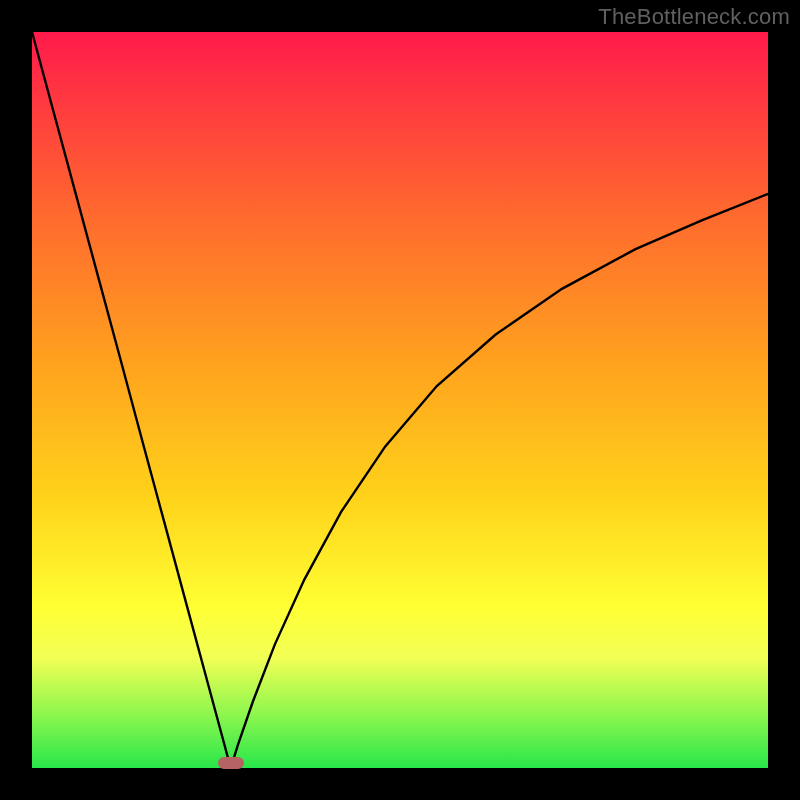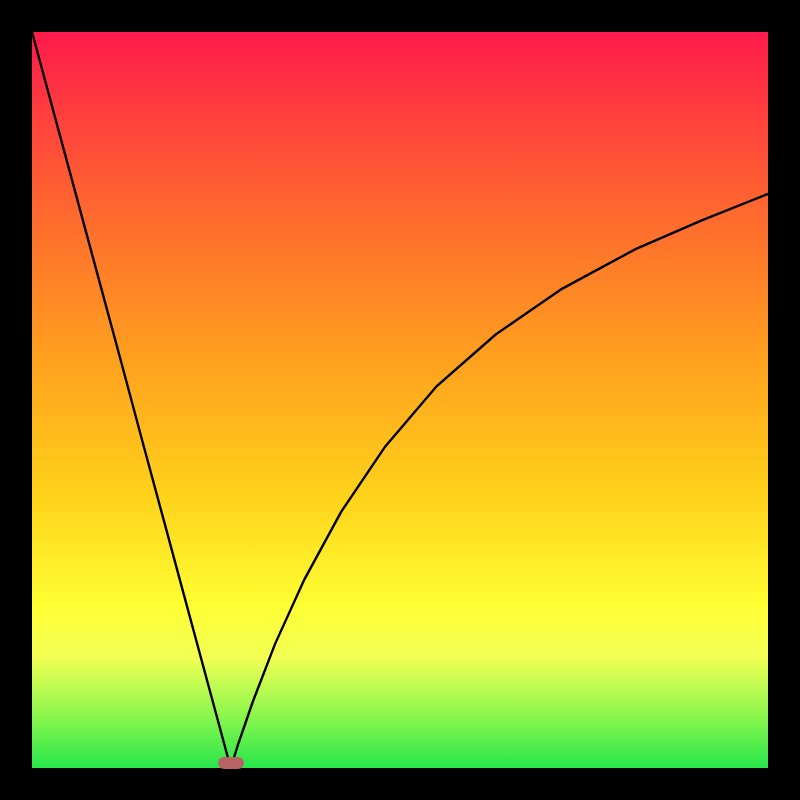--- a/index.html
+++ b/index.html
@@ -62,13 +62,14 @@
 </head>
 <body>
 
 <div class="frame">
   <div class="plot-area">
     <svg class="plot-svg" viewBox="0 0 736 736" preserveAspectRatio="none">
       <path id="curve-path" d="M0.00 0.00 L22.08 81.70 L44.16 163.39 L66.24 245.09 L88.32 326.78 L110.40 409.22 L132.48 490.91 L154.56 572.61 L176.64 654.30 L191.36 708.77 L198.72 736.00 L206.08 712.45 L220.80 669.76 L242.88 612.35 L272.32 547.58 L309.12 479.87 L353.28 414.37 L404.80 354.02 L463.68 302.50 L529.92 256.86 L603.52 217.12 L669.76 188.42 L736.00 161.92" stroke="#000" stroke-width="2.4" fill="none"></path>
     </svg>
     <div id="min-marker" class="min-marker" style="left: 185.72px; top: 725px;"></div>
   </div>
+  <div class="attribution">TheBottleneck.com</div>
 </div>
 
 </body></html>

